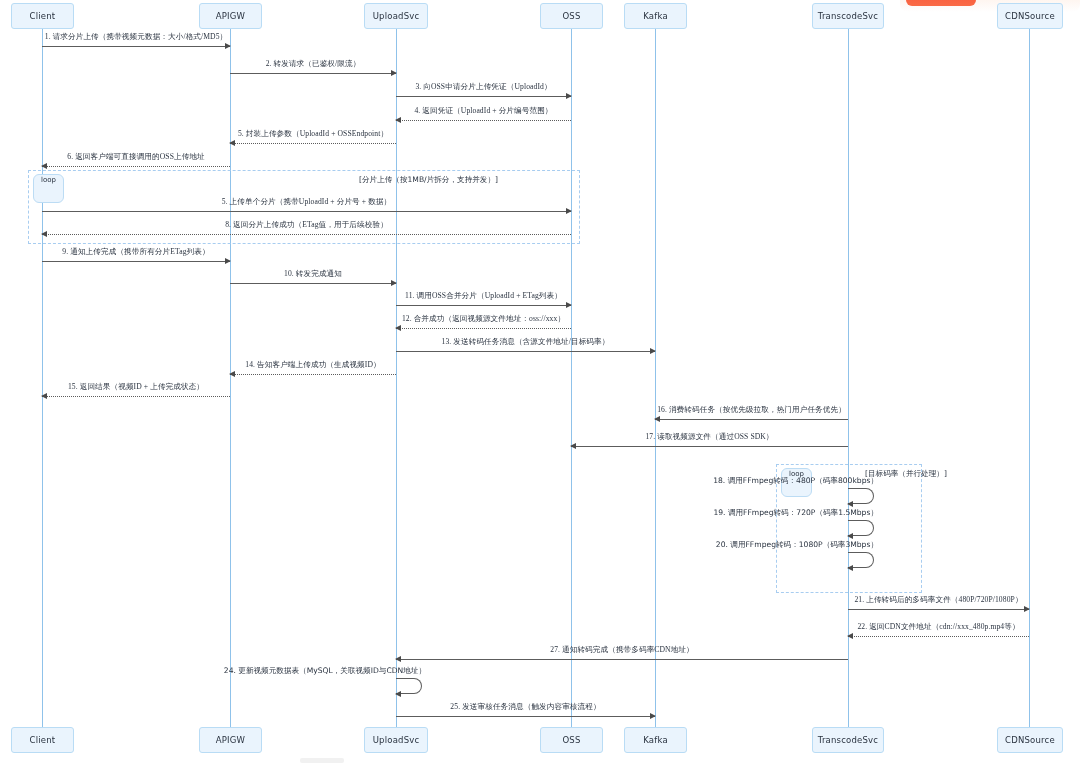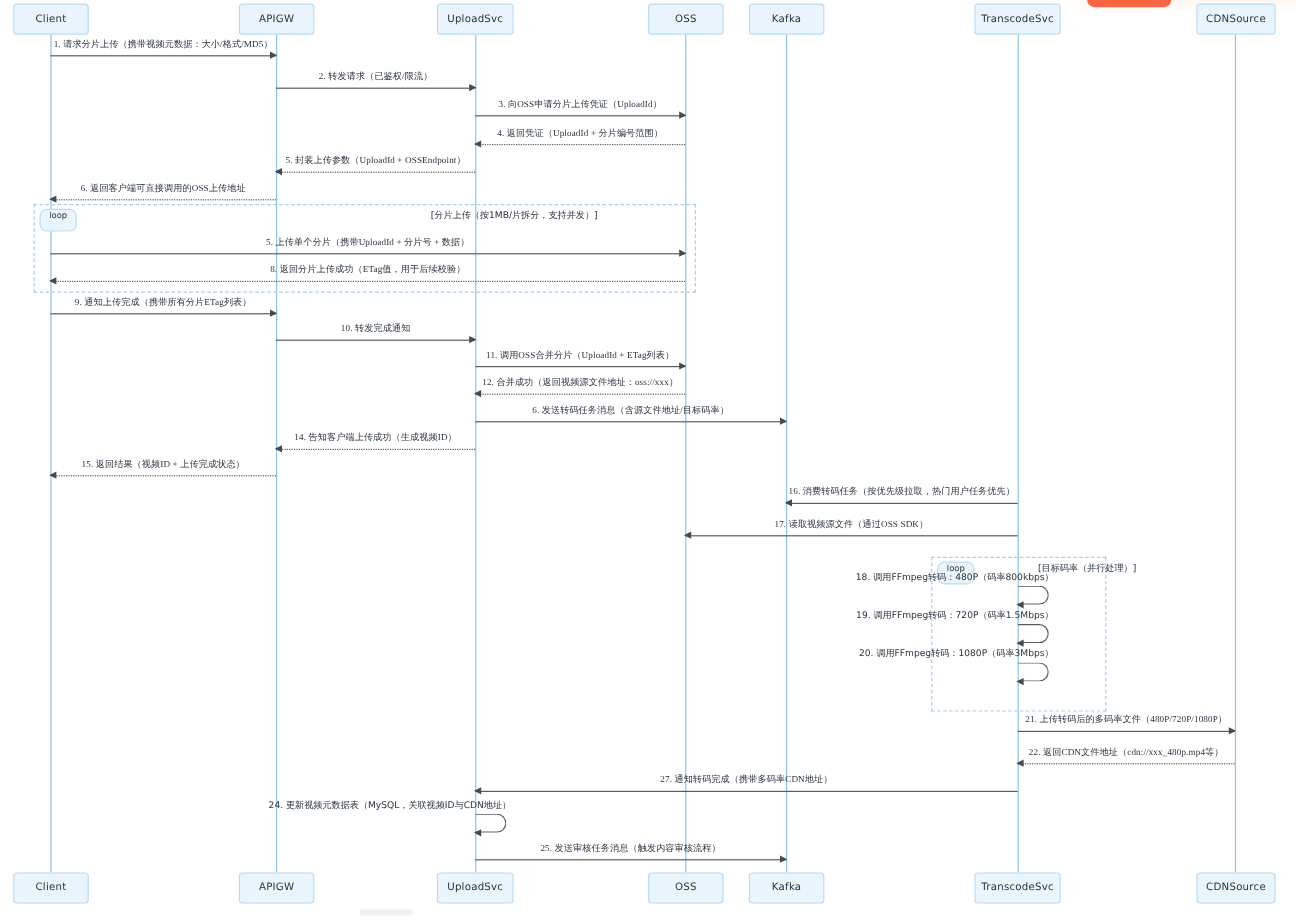--- a/index.html
+++ b/index.html
@@ -83,21 +83,21 @@
     background:transparent;
     box-sizing:border-box;
     z-index:2;
   }
   .frag .tag{
     position:absolute;left:4px;top:3px;
     background:#eaf4fd;
     border:1px solid #bcdcf4;
     border-radius:6px;
     font-size:7px;
-    padding:1px 7px 8px 7px;
+    padding:1px 7px 18px 7px;
     color:#2a3340;
     line-height:1.15;
   }
   .frag .cond{
     position:absolute;top:4px;
     font-size:7.6px;white-space:nowrap;color:#2a3340;
   }
 
   
   .chip{
@@ -211,21 +211,21 @@
       <div class="txt c">11. 调用OSS合并分片（UploadId + ETag列表）</div>
     </div>
     <div class="msg left dashed" style="left: 396px; top: 328px; width: 175px;">
       <div class="line"></div>
       <div class="head"></div>
       <div class="txt c">12. 合并成功（返回视频源文件地址：oss://xxx）</div>
     </div>
     <div class="msg right" style="left: 396px; top: 351px; width: 259px;">
       <div class="line"></div>
       <div class="head"></div>
-      <div class="txt c">6. 发送转码任务消息（含源文件地址/目标码率）</div>
+      <div class="txt c">13. 发送转码任务消息（含源文件地址/目标码率）</div>
     </div>
     <div class="msg left dashed" style="left: 230px; top: 374px; width: 166px;">
       <div class="line"></div>
       <div class="head"></div>
       <div class="txt c">14. 告知客户端上传成功（生成视频ID）</div>
     </div>
     <div class="msg left dashed" style="left: 42px; top: 396px; width: 188px;">
       <div class="line"></div>
       <div class="head"></div>
       <div class="txt c">15. 返回结果（视频ID + 上传完成状态）</div>

